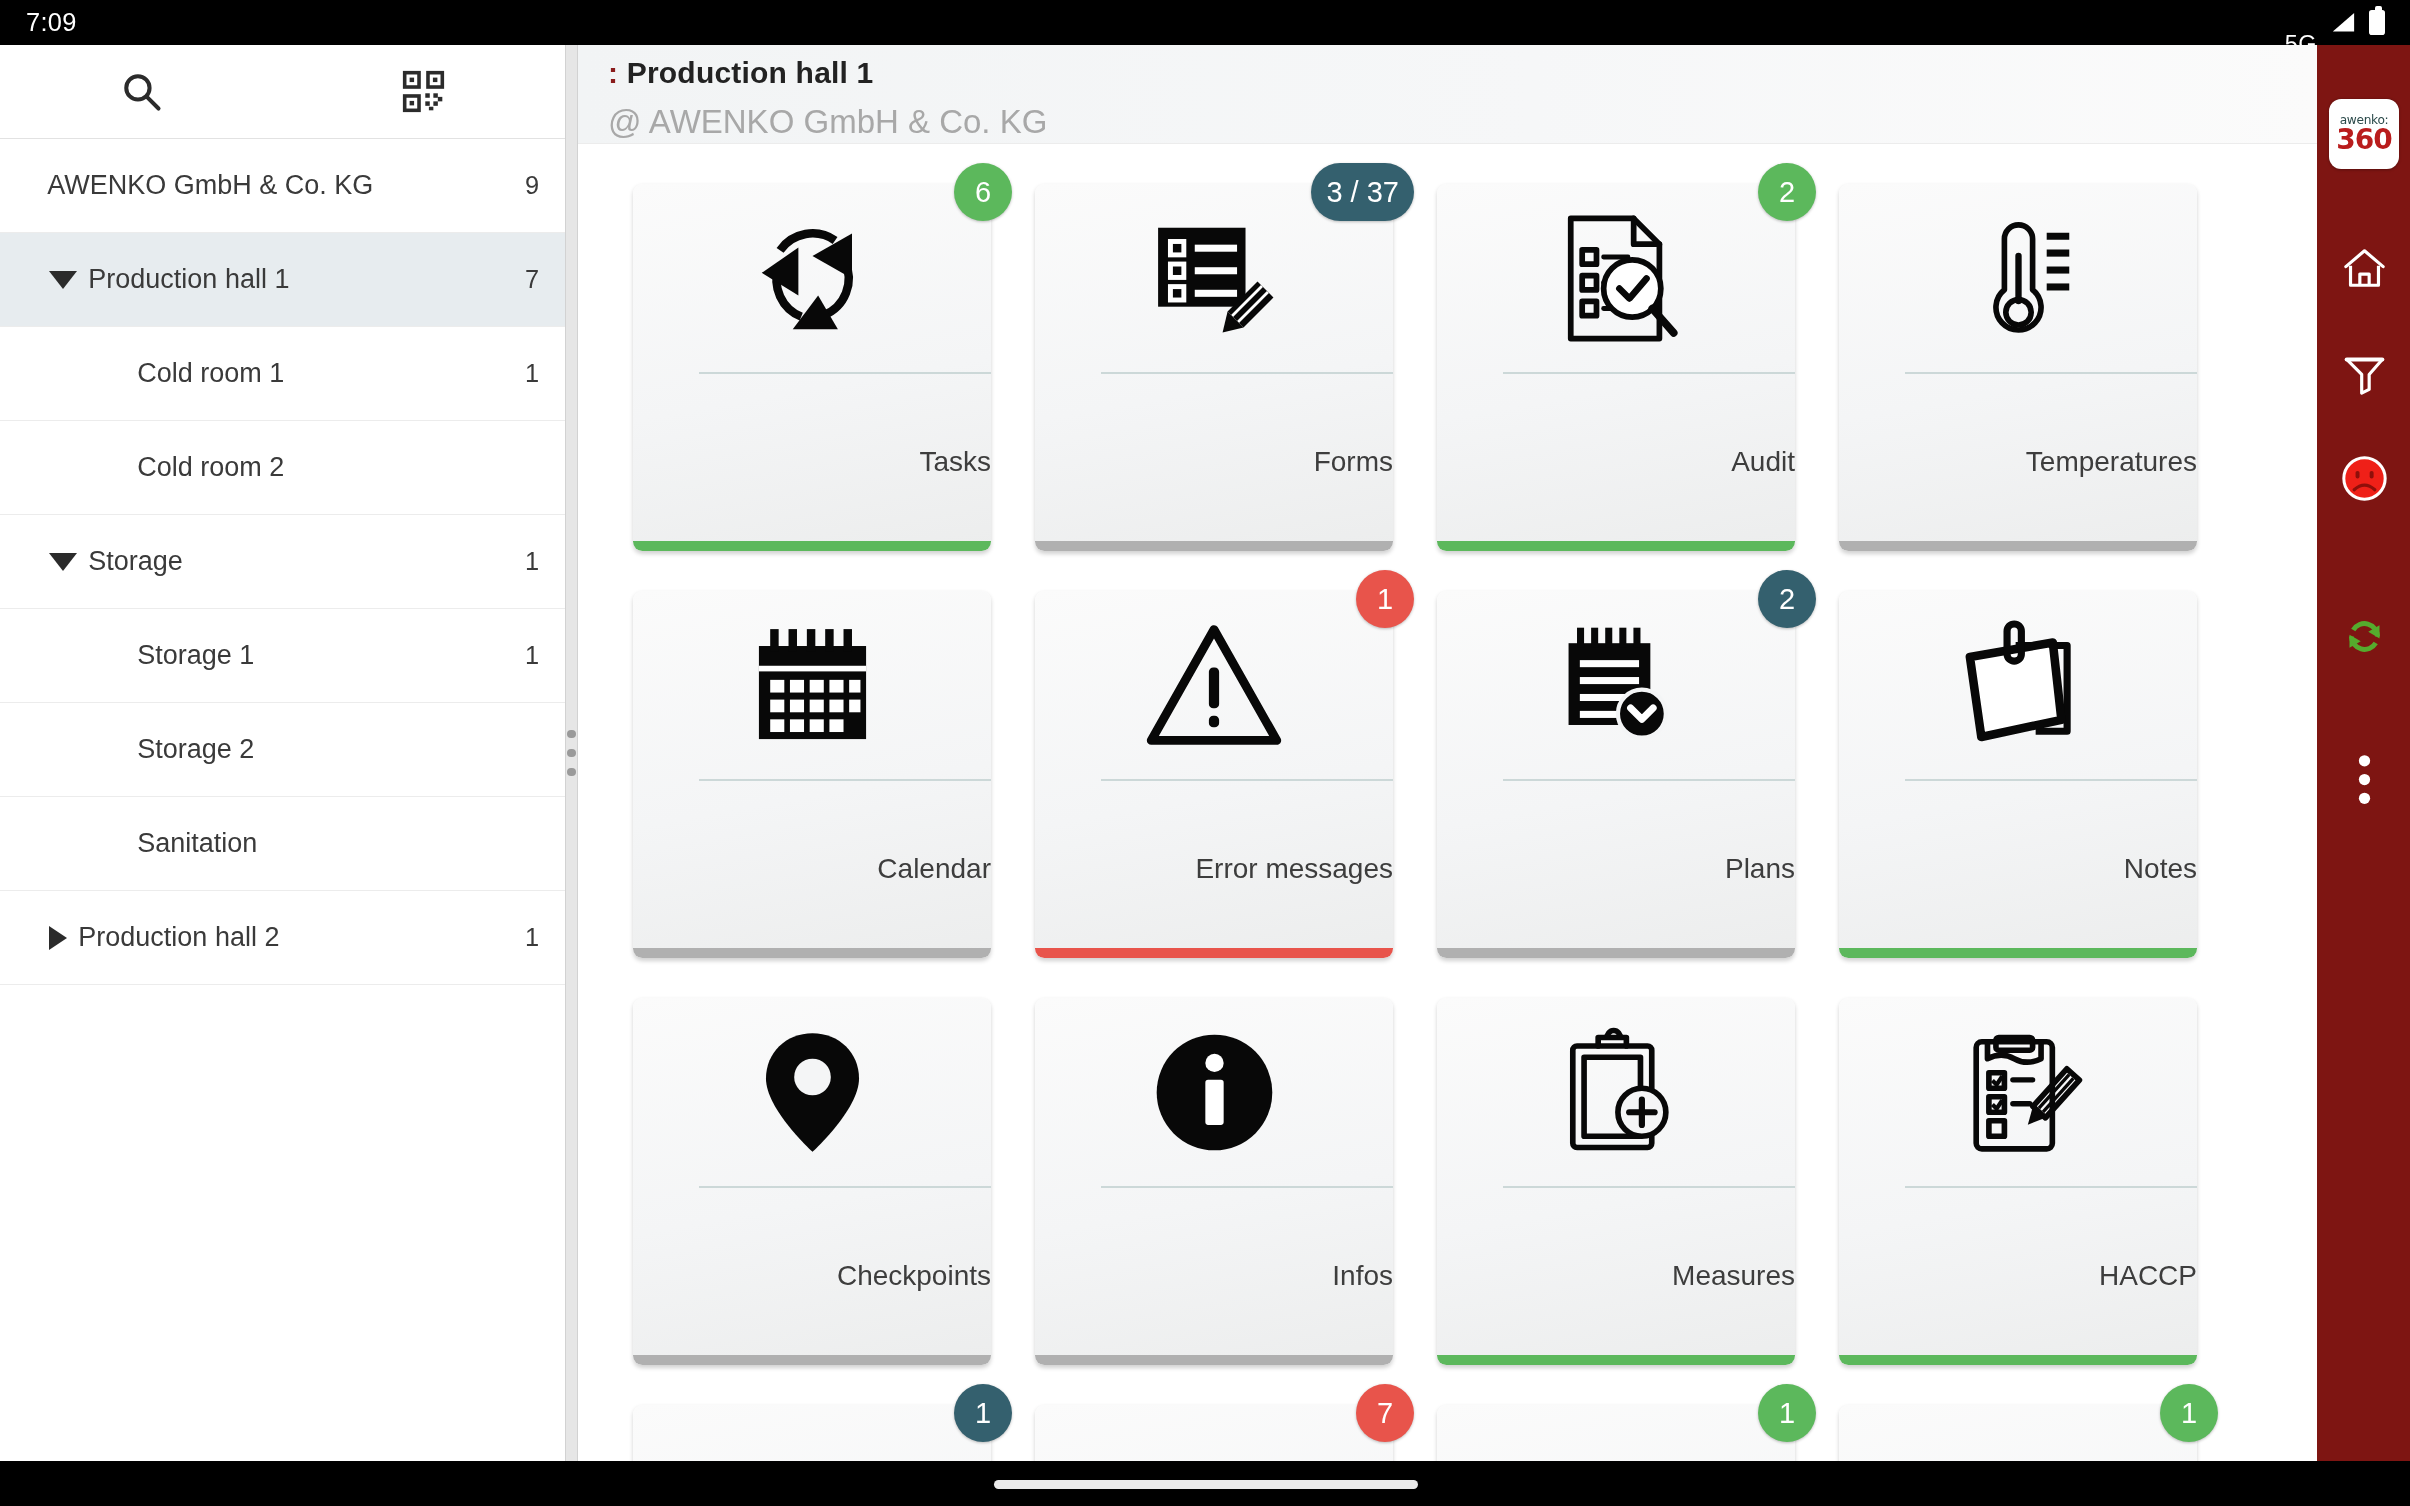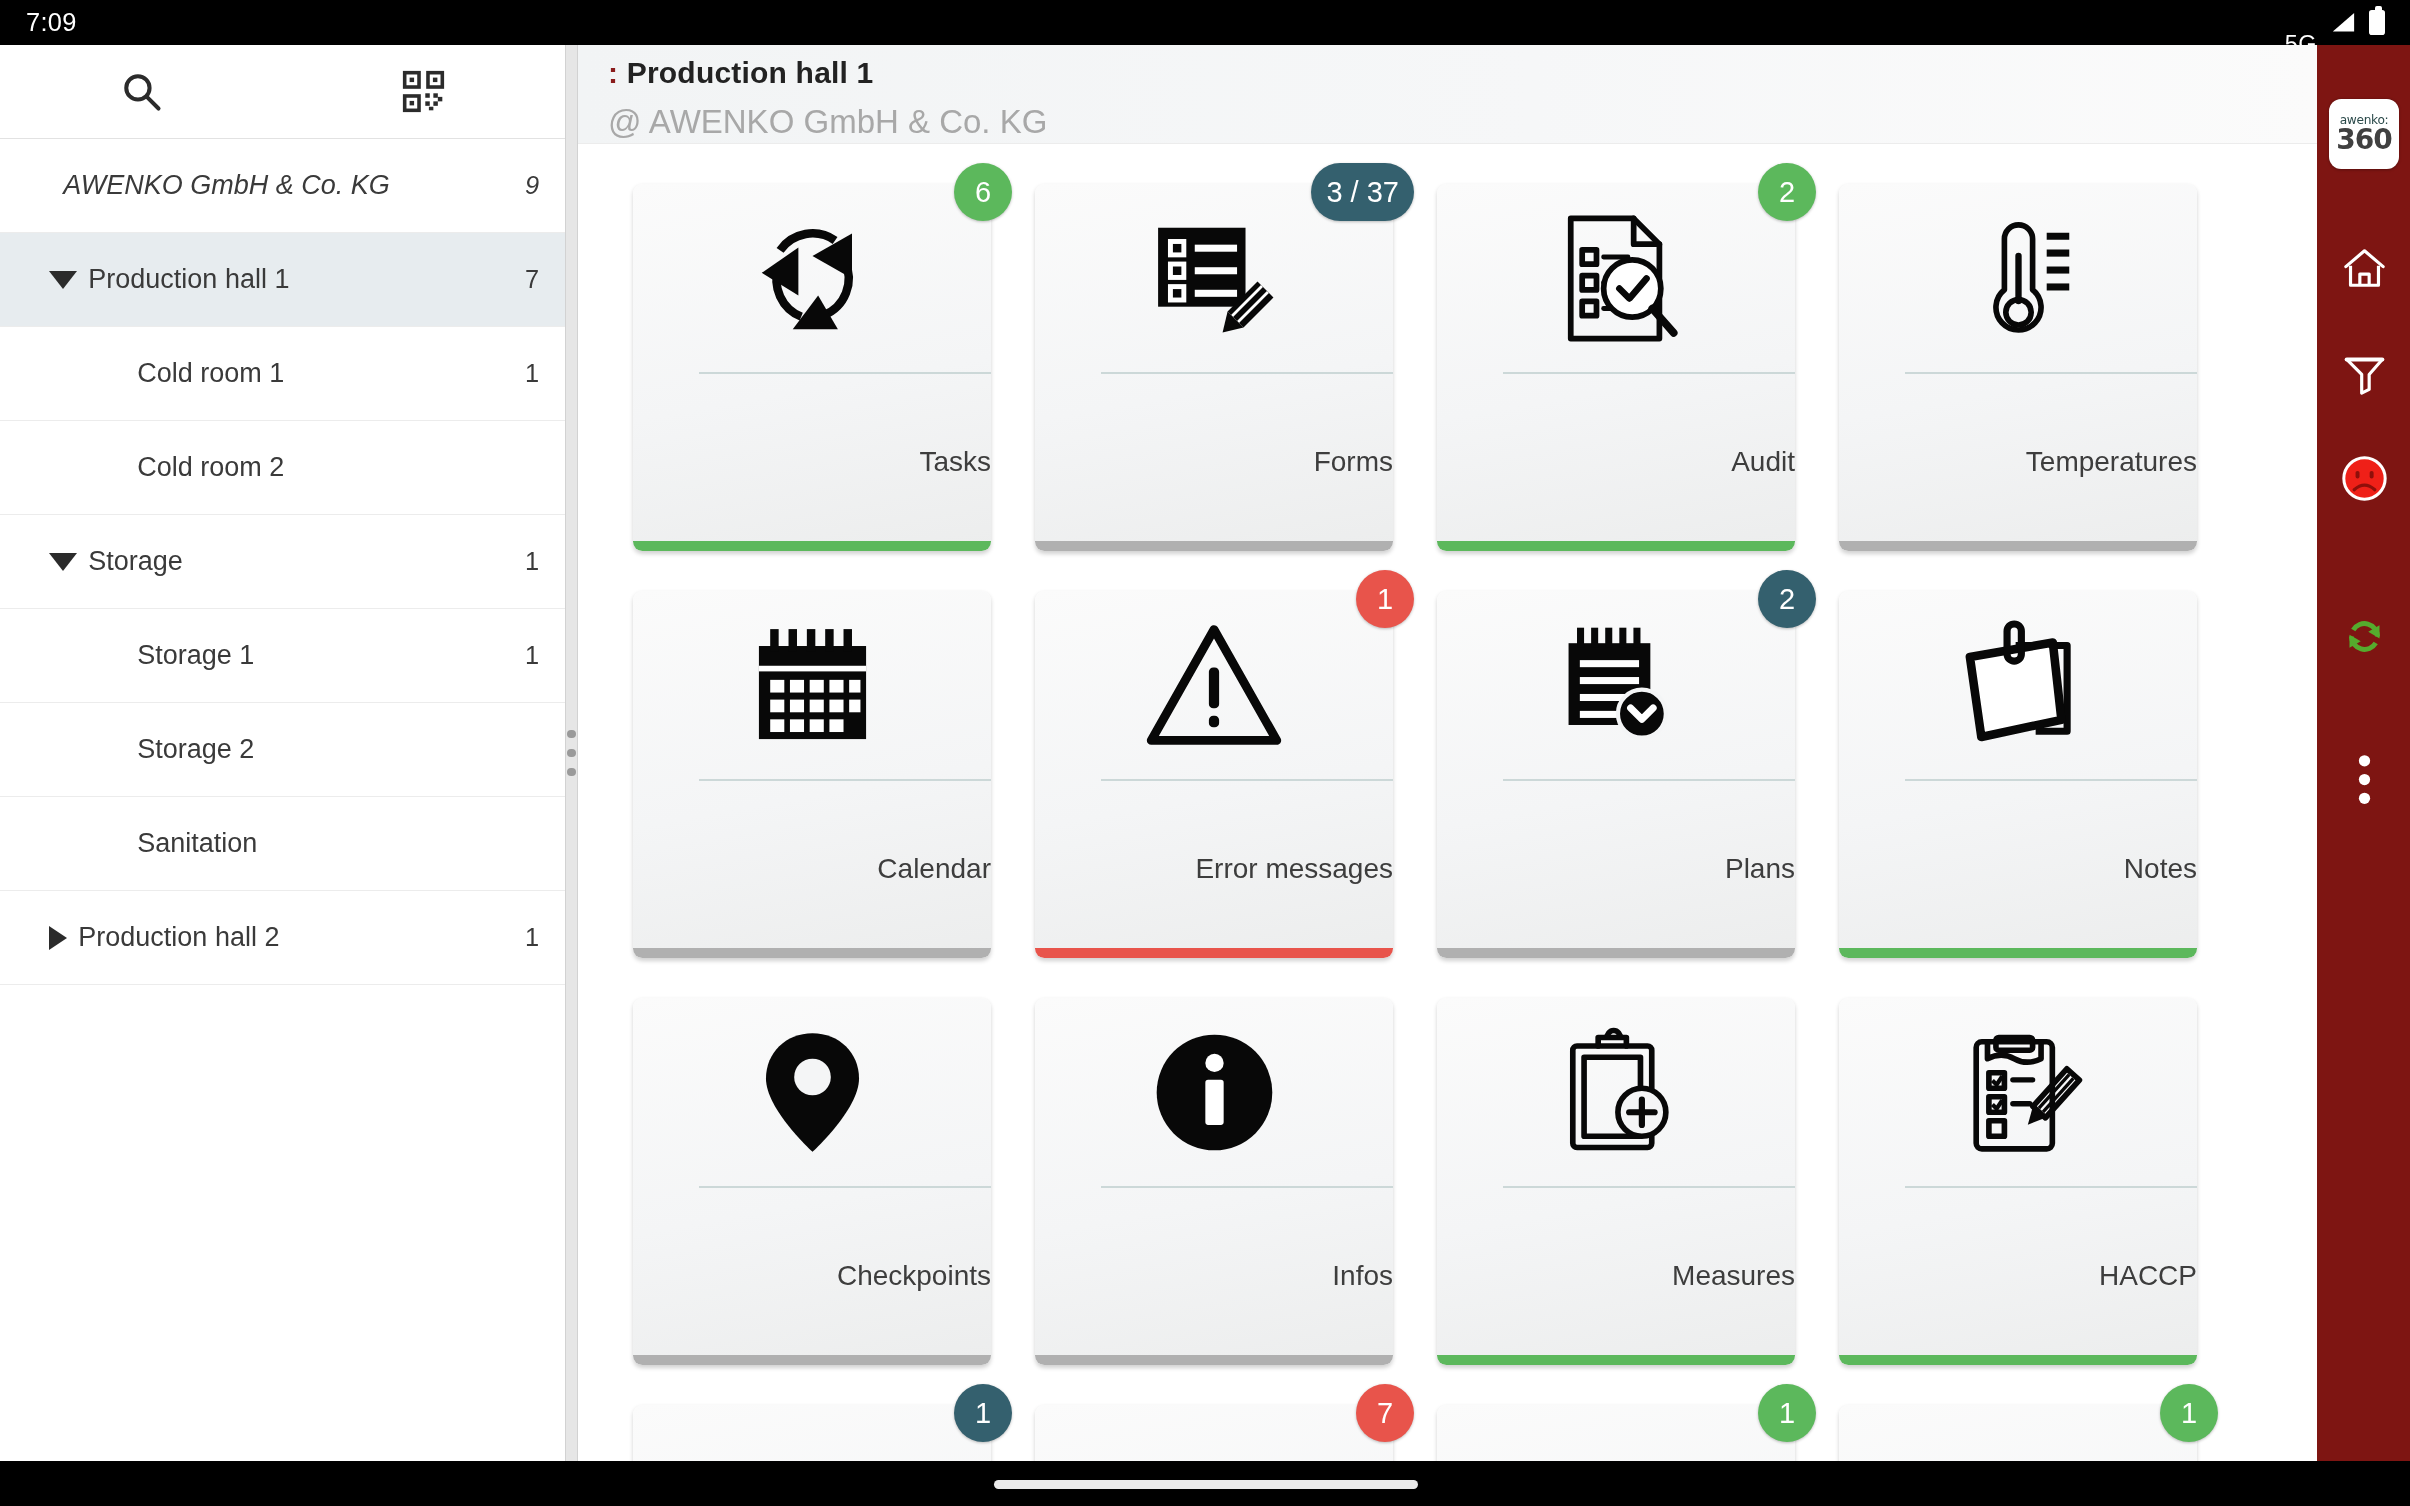--- a/index.html
+++ b/index.html
@@ -38,21 +38,21 @@
   .tool-btn { width:282px; display:flex; align-items:center; justify-content:center; height:94px; }
   .search-ico { width:43px; height:43px; }
   .qr-ico { width:43px; height:43px; }
 
   .tree { flex:1; overflow:hidden; }
   .tree-row {
     position:relative; display:flex; align-items:center;
     height:94px; border-bottom:0.9px solid #ececec;
     font-size:27px; color:#3a3a3a; padding-right:26px;
   }
-  .tree-row.lvl0 { padding-left:24px; height:94px;font-style:italic; }
+  .tree-row.lvl0 { padding-left:8px; height:94px; }
   .tree-row.lvl1 { padding-left:49px; }
   .tree-row.lvl2 { padding-left:98px; }
   .tree-row.sel { background:#e7ecef; }
   .tri { width:0; height:0; flex:none; margin-right:11.3px; }
   .tri.down { border-left:14px solid transparent; border-right:14px solid transparent; border-top:18px solid #2b2b2b; }
   .tri.right { border-top:12.2px solid transparent; border-bottom:12.2px solid transparent; border-left:18px solid #2b2b2b; }
   .tri.none { width:28px; margin-right:11.3px; }
   .tree-label { flex:1; white-space:nowrap; }
   .tree-count { font-size:25.4px; color:#3a3a3a; }
 
@@ -106,21 +106,21 @@
   .rail {
     width:94px; flex:none; background:#7e1512; position:relative;
     display:flex; flex-direction:column; align-items:center; padding-top:17px;
   }
   .rail-logo {
     width:70px; height:70px; border-radius:12.2px; background:#fff;
     display:flex; flex-direction:column; align-items:center; justify-content:center;
     margin-bottom:47px; box-shadow:0 0.9px 2.8px rgba(0,0,0,.3);margin-top:37px;
   }
   .rail-logo .l1 { font-size:12.2px; color:#2b4a4a; letter-spacing:-0.3px; line-height:1; font-family:"DejaVu Sans", sans-serif; }
-  .rail-logo .l2 { font-size:28px; color:#404040; font-weight:bold; line-height:1; letter-spacing:-0.9px; font-family:"DejaVu Sans", sans-serif; }
+  .rail-logo .l2 { font-size:28px; color:#b91c1c; font-weight:bold; line-height:1; letter-spacing:-0.9px; font-family:"DejaVu Sans", sans-serif; }
   .rail-btn { width:94px; height:105px; display:flex; align-items:center; justify-content:center; }
 
   
   .navbar {
     position:absolute; left:0; bottom:0; width:2411px; height:45px;
     background:#000; display:flex; align-items:center; justify-content:center;
   }
   .nav-pill { width:424px; height:8.5px; border-radius:5.6px; background:#eaeaea; }
 </style>
 </head>

